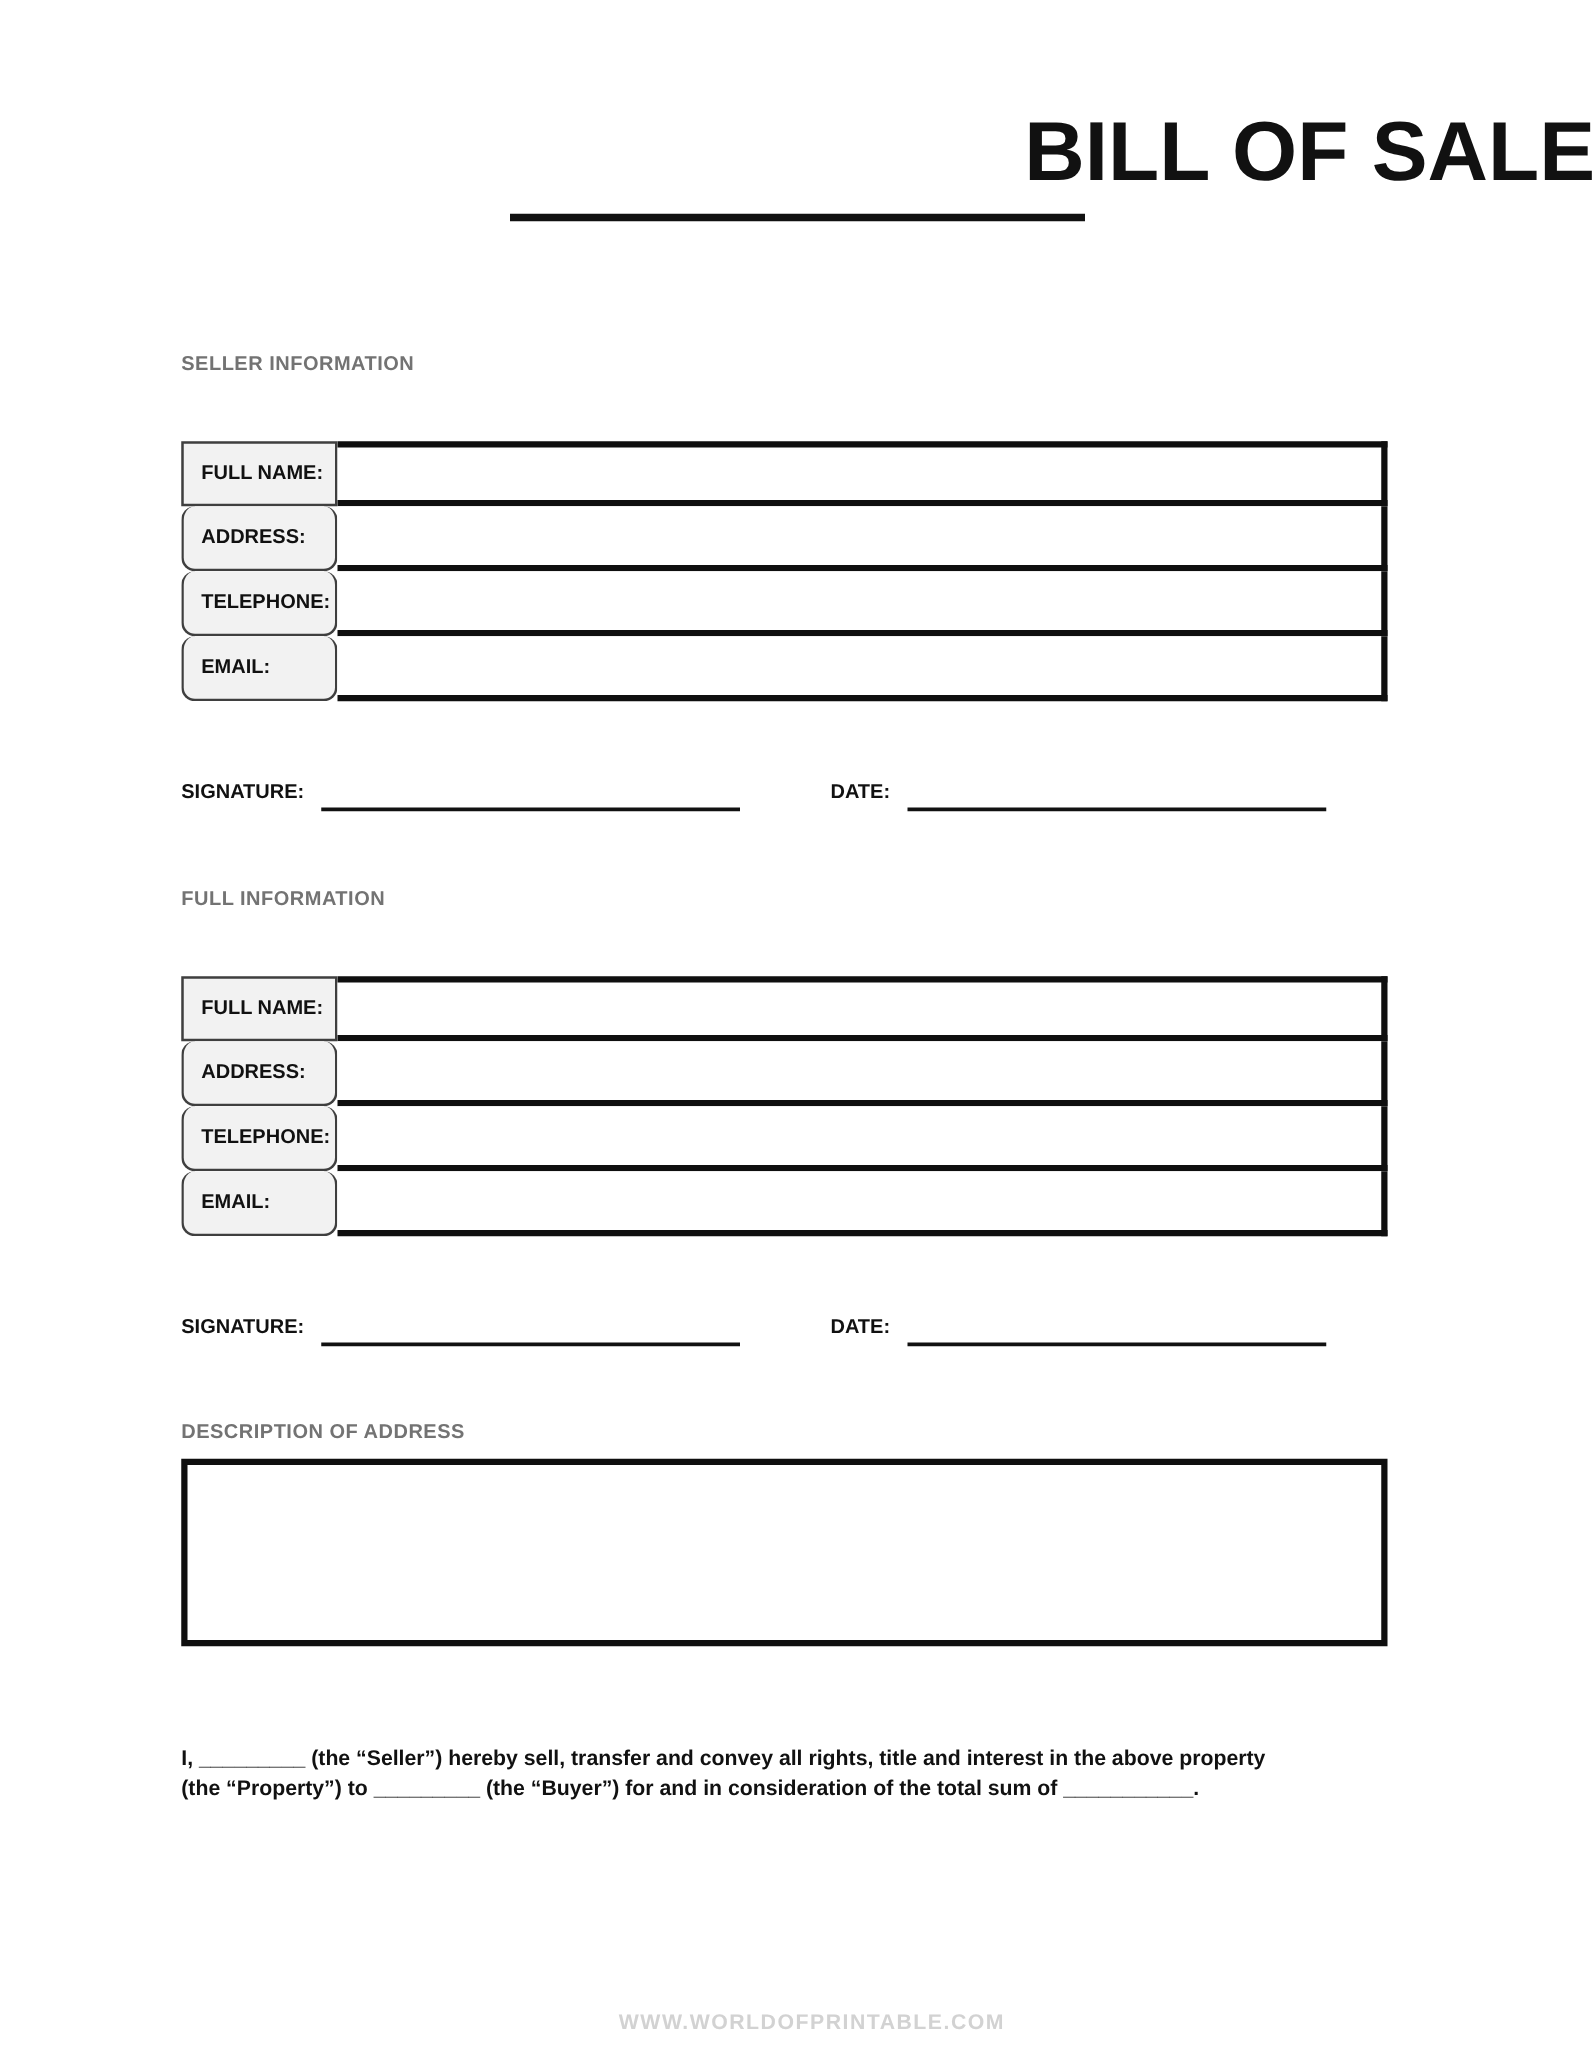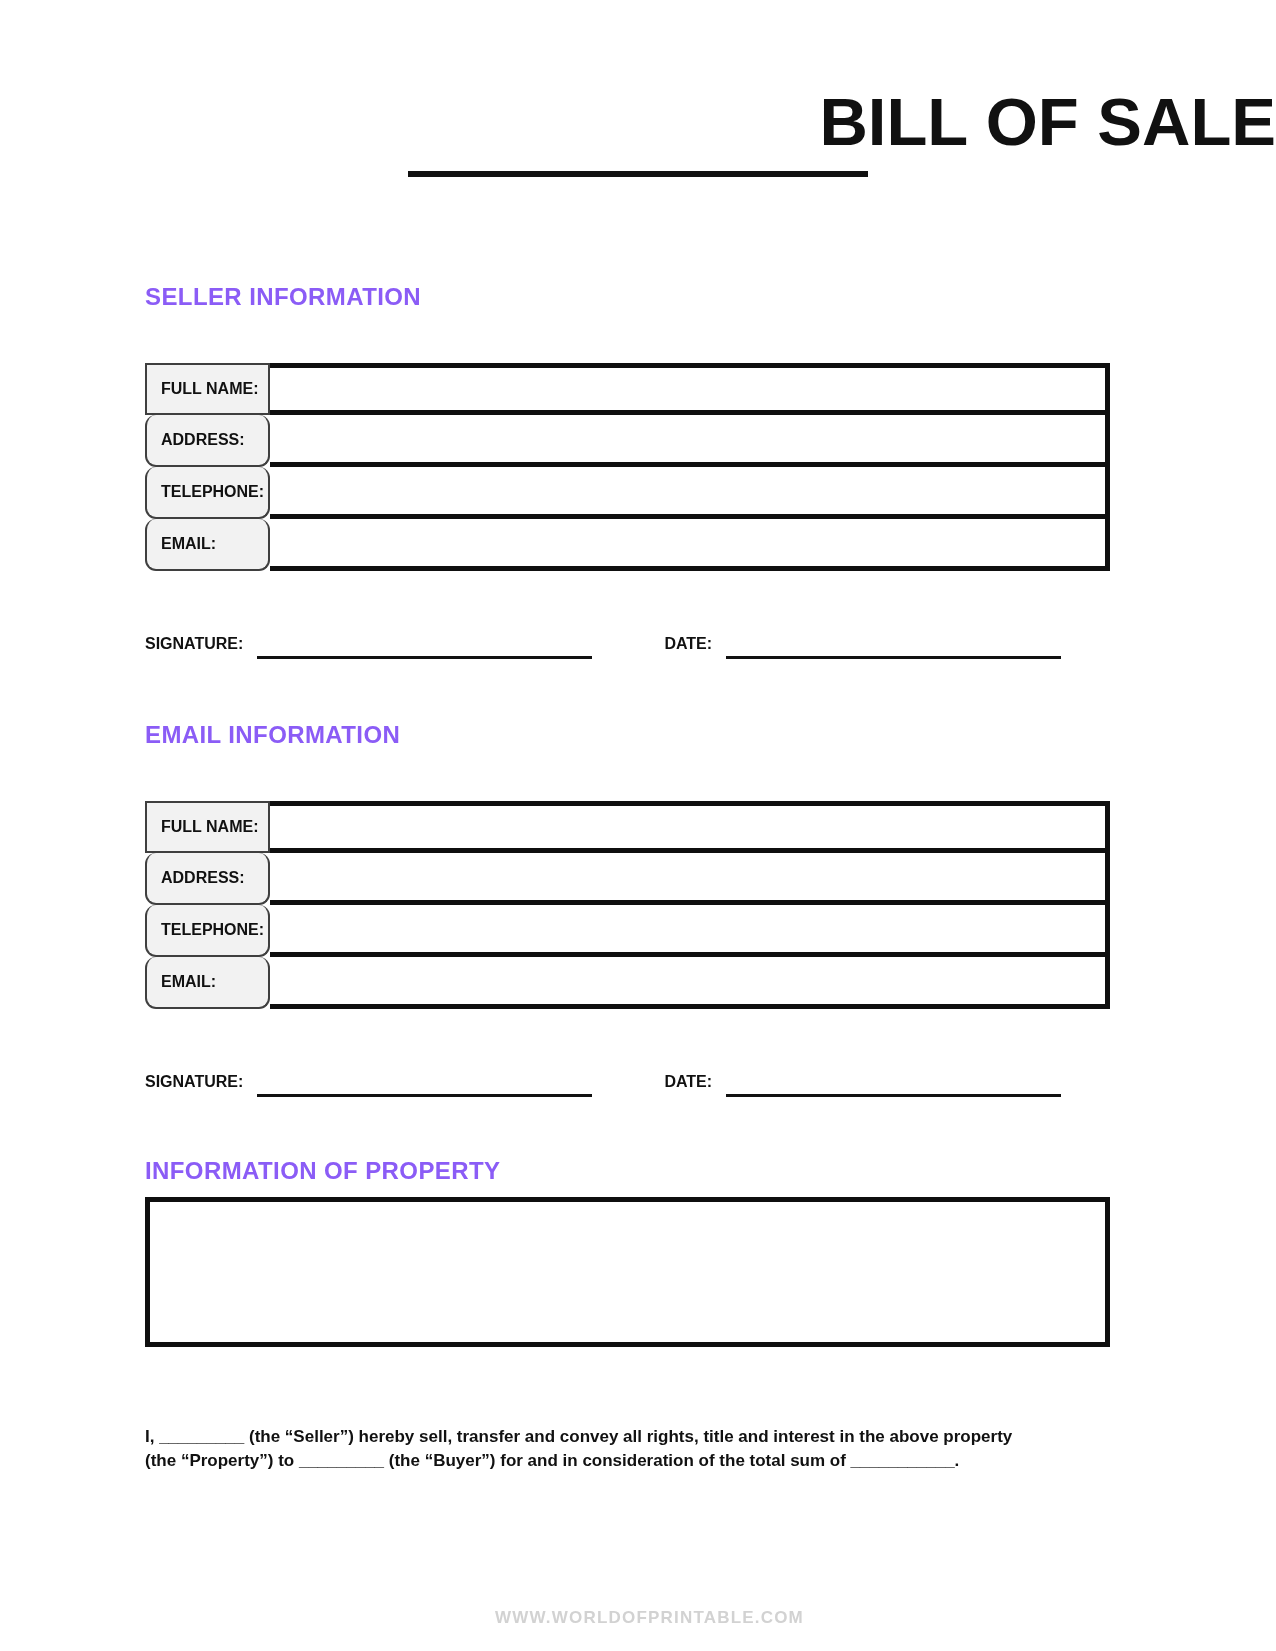--- a/index.html
+++ b/index.html
@@ -25,24 +25,24 @@
   .title-rule {
     width:460px; height:6px;
     background:#111111;
     margin:16px auto 0 auto;
   }
 
   
   .content { margin-left:145px; width:965px; }
 
   .section-heading {
-    font-size:24px;
+    font-size:16px;
     font-weight:800;
     letter-spacing:0.4px;
-    color:#8b5cf6;
+    color:#737373;
   }
   .seller-heading { margin-top:106px; }
   .buyer-heading  { margin-top:60px; }
   .property-heading { margin-top:58px; }
 
   
   .info-table { margin-top:52px; width:100%; }
   .info-row { display:flex; height:52px; }
   .cell-label {
     width:125px;
@@ -180,21 +180,21 @@
       </div>
     </div>
 
     <div class="sig-row">
       <span class="sig-label">SIGNATURE:</span>
       <input class="sig-line" value="" style="">
       <span class="sig-label date-label">DATE:</span>
       <input class="sig-line" value="" style="">
     </div>
 
-    <div class="section-heading buyer-heading">EMAIL INFORMATION</div>
+    <div class="section-heading buyer-heading">FULL INFORMATION</div>
 
     <div class="info-table">
       <div class="info-row">
         <div class="cell-label">FULL NAME:</div>
         <div class="cell-value">
           <input class="value-input" value="" style="">
         </div>
       </div>
       <div class="info-row">
         <div class="cell-label">ADDRESS:</div>
@@ -216,21 +216,21 @@
       </div>
     </div>
 
     <div class="sig-row">
       <span class="sig-label">SIGNATURE:</span>
       <input class="sig-line" value="" style="">
       <span class="sig-label date-label">DATE:</span>
       <input class="sig-line" value="" style="">
     </div>
 
-    <div class="section-heading property-heading">INFORMATION OF PROPERTY</div>
+    <div class="section-heading property-heading">DESCRIPTION OF ADDRESS</div>
 
     <div class="property-box">
       <textarea class="property-input" style=""></textarea>
     </div>
 
     <div class="legal-text">I, _________ (the “Seller”) hereby sell, transfer and convey all rights, title and interest in the above property (the “Property”) to _________  (the “Buyer”) for and in consideration of the total sum of ___________.</div>
 
   </div>
 
   <div class="footer">WWW.WORLDOFPRINTABLE.COM</div>

